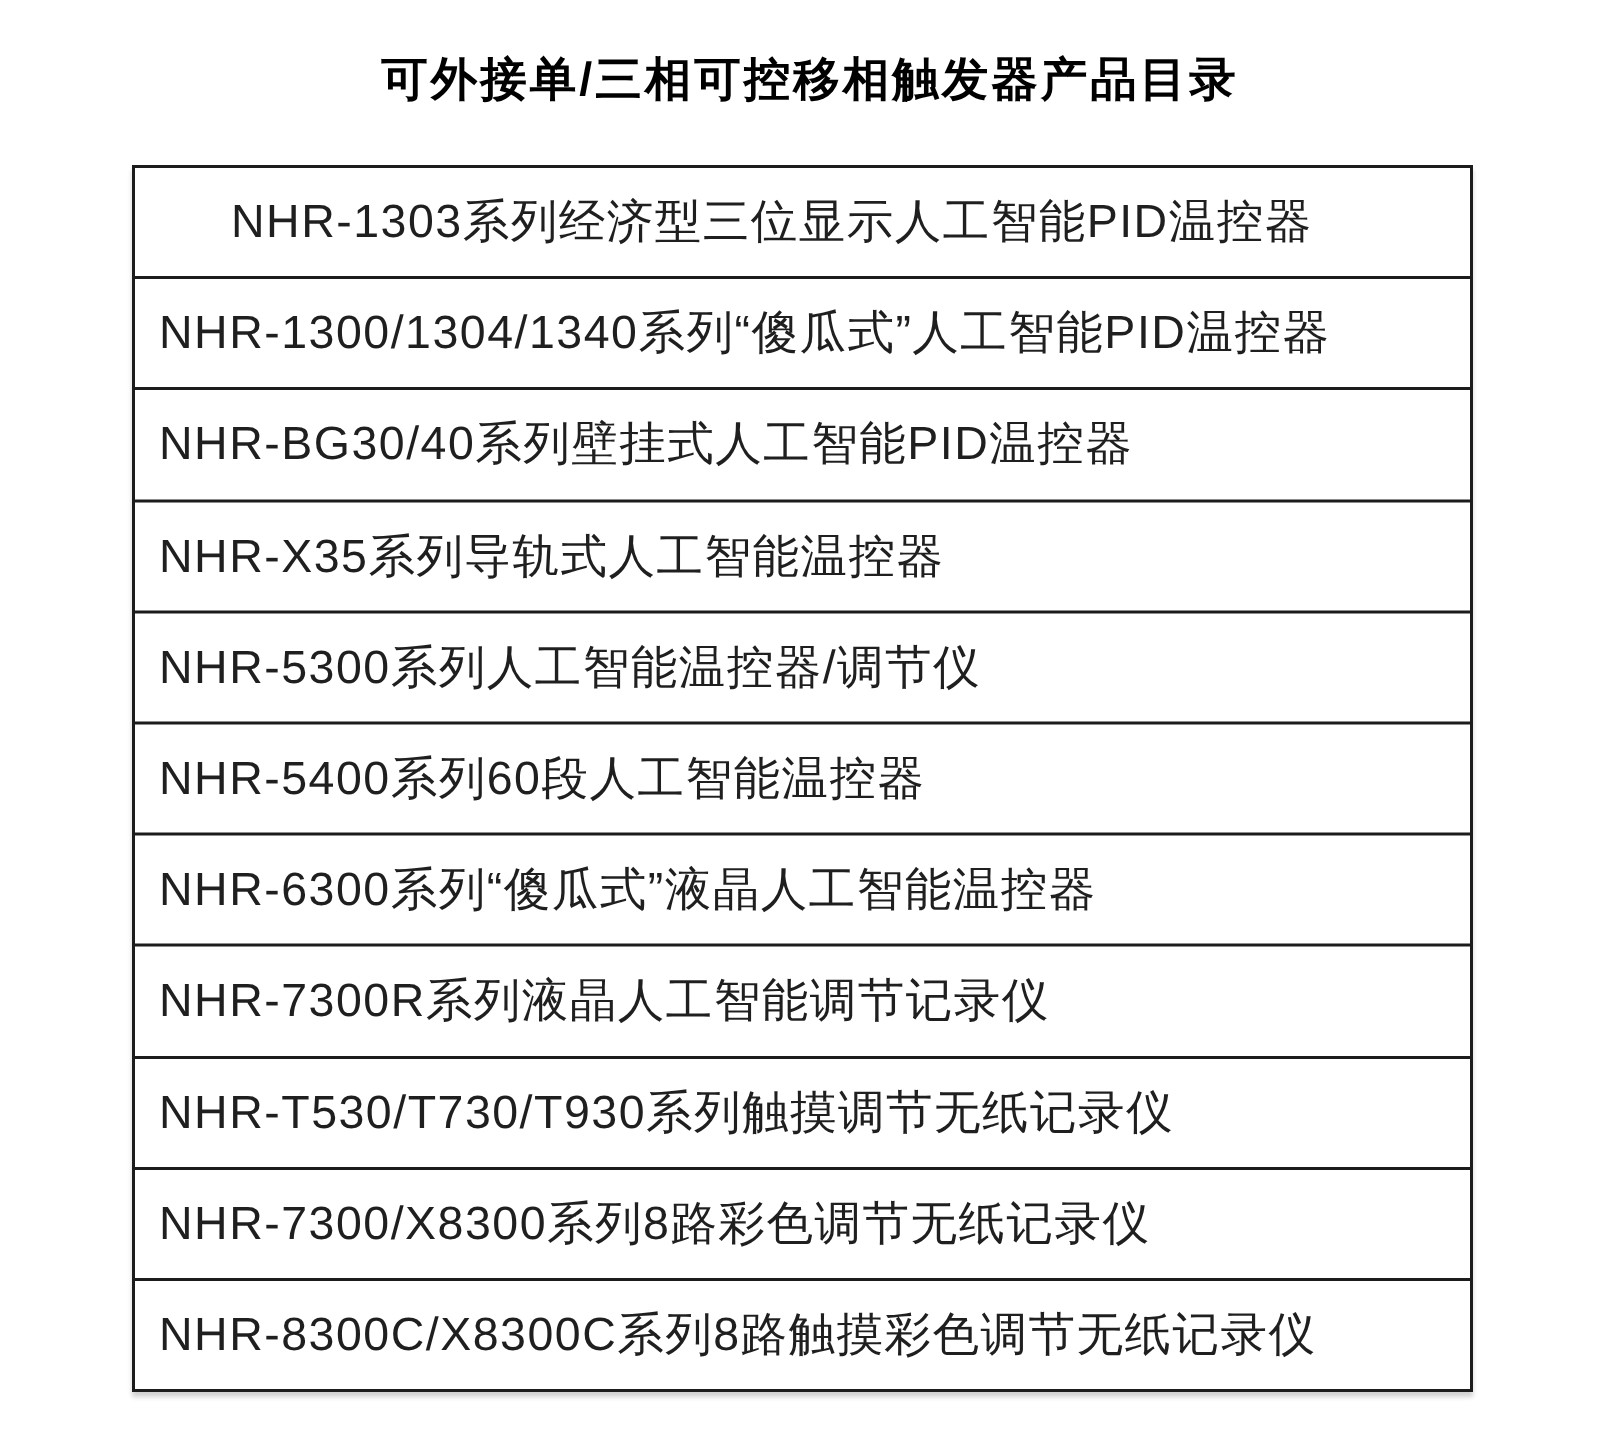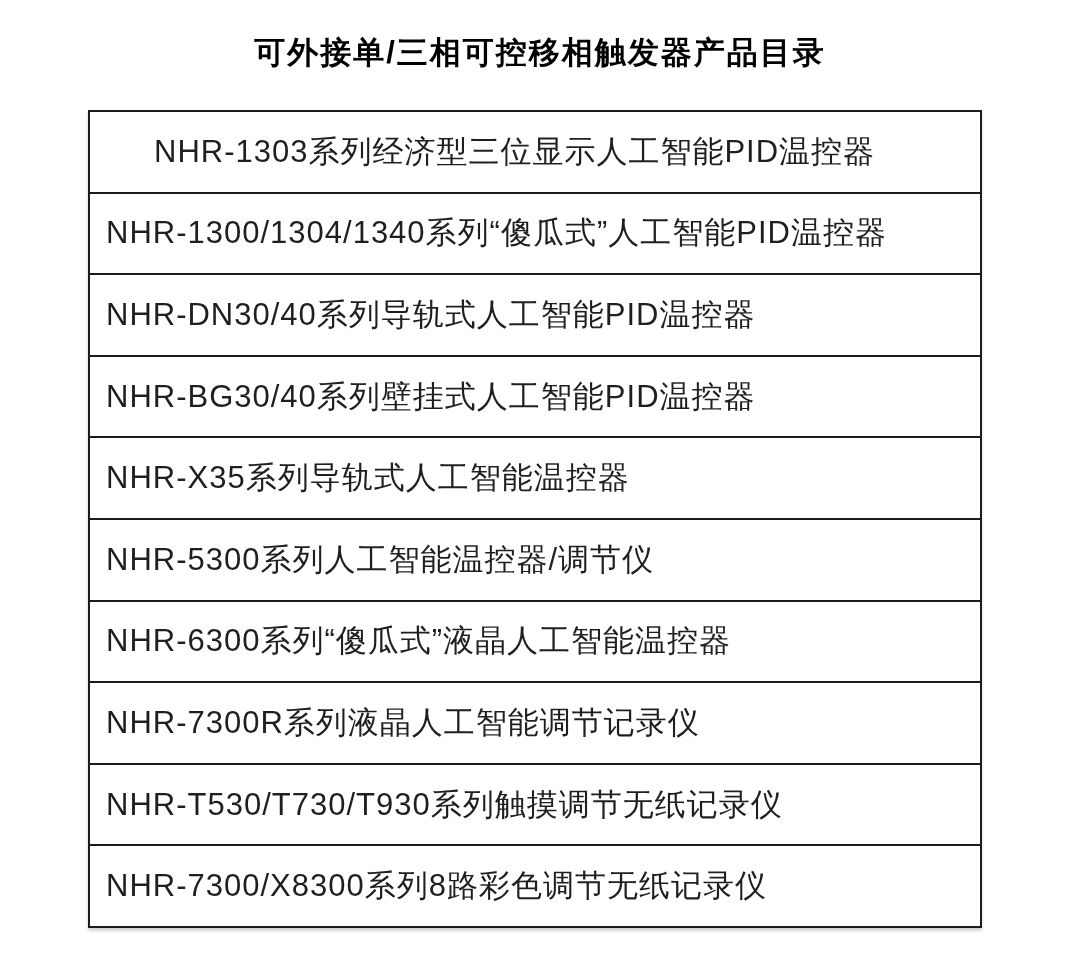--- a/index.html
+++ b/index.html
@@ -69,38 +69,41 @@
   <div class="page-title">可外接单/三相可控移相触发器产品目录</div>
 
   <div class="catalog-table">
     <div class="table-row">
       <span class="product-name">NHR-1303系列经济型三位显示人工智能PID温控器</span>
     </div>
     <div class="table-row">
       <span class="product-name">NHR-1300/1304/1340系列“傻瓜式”人工智能PID温控器</span>
     </div>
     <div class="table-row">
-      <span class="product-name">NHR-DN30/40系列导轨式人工智能PID温控器</span>
-    </div>
-    <div class="table-row">
       <span class="product-name">NHR-BG30/40系列壁挂式人工智能PID温控器</span>
     </div>
     <div class="table-row">
       <span class="product-name">NHR-X35系列导轨式人工智能温控器</span>
     </div>
     <div class="table-row">
       <span class="product-name">NHR-5300系列人工智能温控器/调节仪</span>
+    </div>
+    <div class="table-row">
+      <span class="product-name">NHR-5400系列60段人工智能温控器</span>
     </div>
     <div class="table-row">
       <span class="product-name">NHR-6300系列“傻瓜式”液晶人工智能温控器</span>
     </div>
     <div class="table-row">
       <span class="product-name">NHR-7300R系列液晶人工智能调节记录仪</span>
     </div>
     <div class="table-row">
       <span class="product-name">NHR-T530/T730/T930系列触摸调节无纸记录仪</span>
     </div>
     <div class="table-row">
       <span class="product-name">NHR-7300/X8300系列8路彩色调节无纸记录仪</span>
     </div>
+    <div class="table-row">
+      <span class="product-name">NHR-8300C/X8300C系列8路触摸彩色调节无纸记录仪</span>
+    </div>
   </div>
 
 </div>
 
 </body></html>

